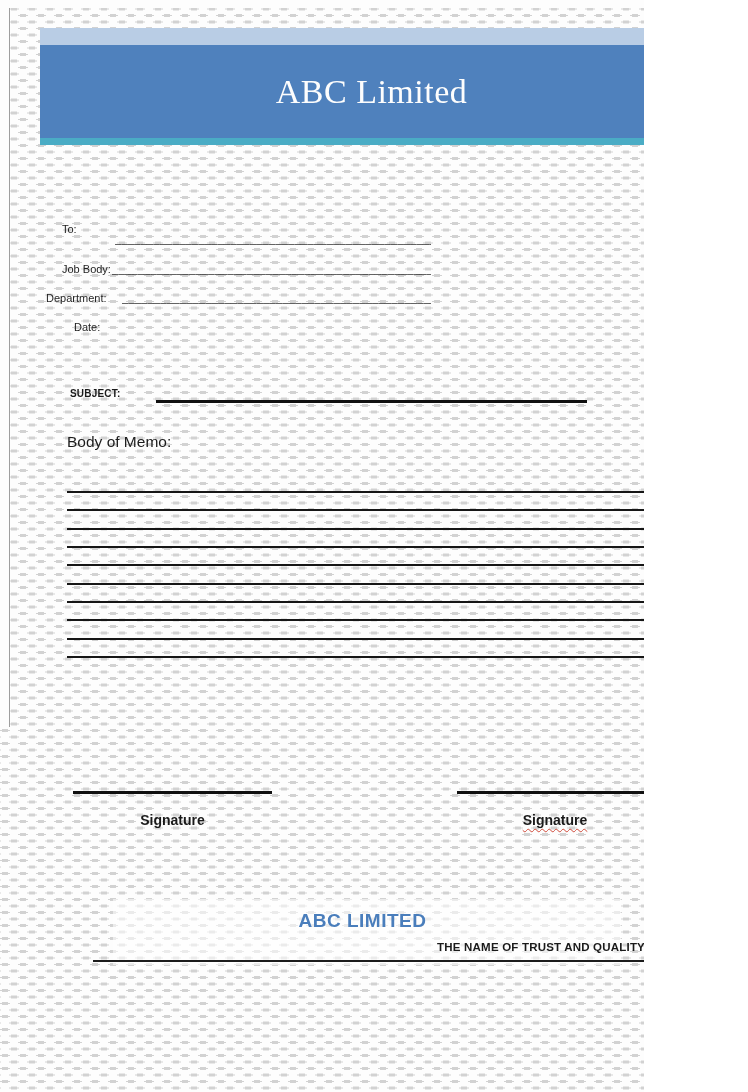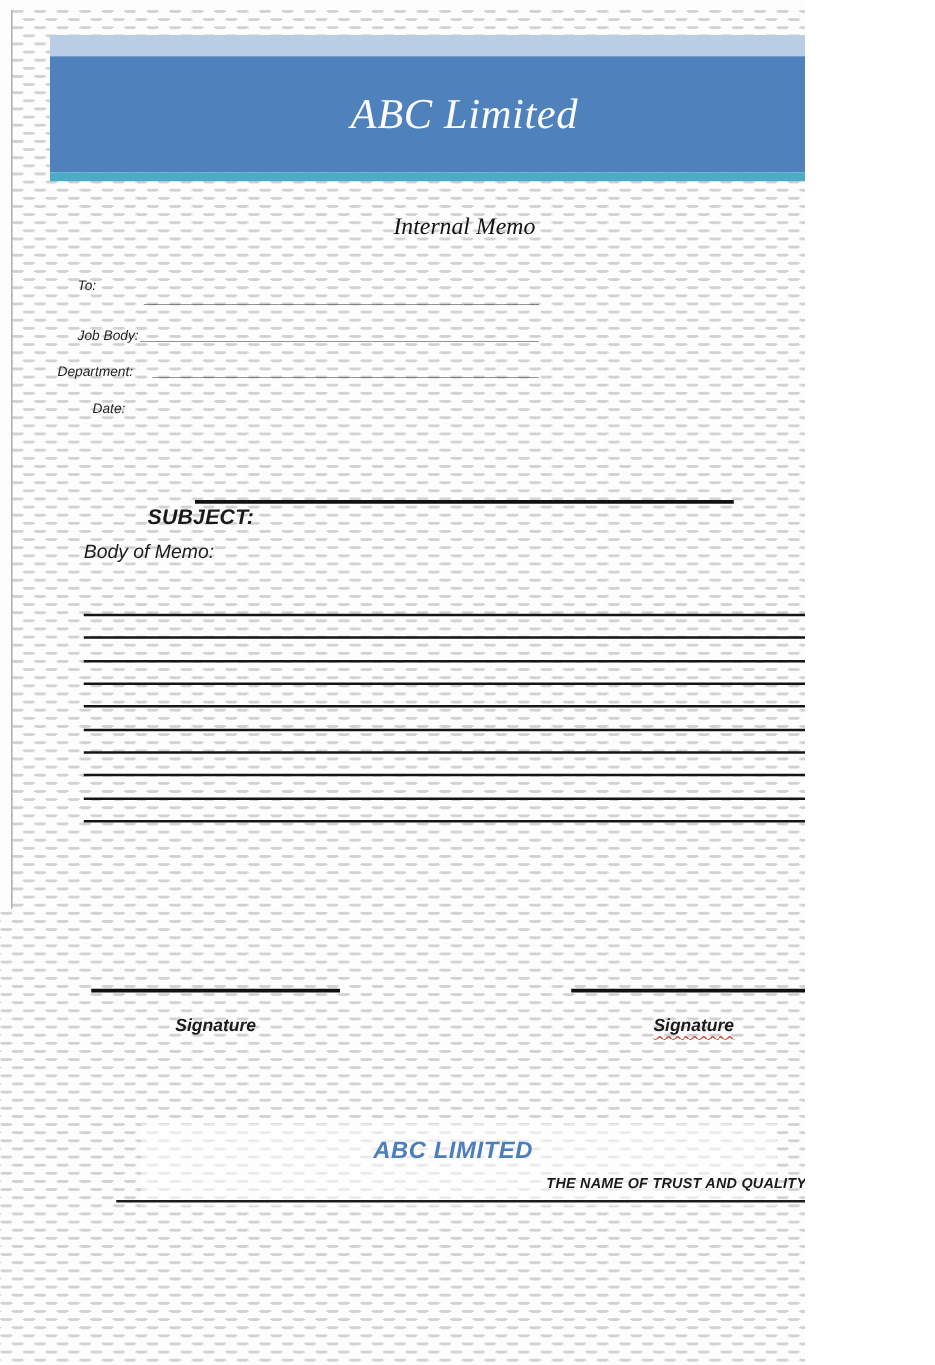--- a/index.html
+++ b/index.html
@@ -5,21 +5,20 @@
   html,body { margin:0; padding:0; background:#ffffff; }
   .screen {
     position:relative; width:644px; height:1092px; overflow:hidden;
     font-family:"Liberation Sans", sans-serif; color:#1a1a1a;
     background-color:#fdfdfd;
     background-image:
       radial-gradient(5px 1.3px at 5px 2.5px, #d2d2d2 97%, rgba(0,0,0,0) 100%),
       radial-gradient(5px 1.3px at 5px 2.5px, #d2d2d2 97%, rgba(0,0,0,0) 100%);
     background-size:18px 13px, 18px 13px;
     background-position:0 0, 9px 6.5px;
-    font-style:italic;
   }
   .abs { position:absolute; }
   
   .top-margin   { left:0; top:0; width:748px; height:8px; background:#fdfdfd; }
   .left-margin  { left:0; top:0; width:9px; height:727px; background:#fdfdfd; }
   .left-border  { left:9px; top:8px; width:0; height:719px; border-left:1px solid #9e9e9e; }
   .right-margin { left:732px; top:0; width:16px; height:727px; background:rgba(255,255,255,0.72); }
   .corner-fold  { left:660px; top:985px; width:88px; height:107px;
                   background:rgba(255,255,255,0.6);
                   clip-path:polygon(5px 0, 100% 0, 100% 100%, 19px 100%); }
@@ -36,21 +35,21 @@
                 font-family:"Liberation Serif", serif; font-size:19px; color:#141414; }
   
   .field-label { font-size:11px; line-height:13px; color:#1f1f1f; white-space:nowrap; }
   .fill-line   { font-size:11px; line-height:13px; color:#262626; white-space:nowrap;
                  overflow:hidden; height:15px; letter-spacing:0.3px; }
   .lbl-to   { left:62px; top:223px; }  .line-to   { left:115px; top:233px; width:316px; }
   .lbl-job  { left:62px; top:263px; }  .line-job  { left:112px; top:263px; width:319px; }
   .lbl-dept { left:46px; top:292px; }  .line-dept { left:122px; top:292px; width:309px; }
   .lbl-date { left:74px; top:321px; }
   
-  .subject-label { left:70px; top:404px; font-size:17px; font-weight:700; letter-spacing:0.2px;margin-left:48px; }
+  .subject-label { left:70px; top:388px; font-size:10px; font-weight:700; letter-spacing:0.2px; }
   .subject-line  { left:156px; top:400px; width:431px; height:0; border-top:3px solid #111; }
   
   .body-label { left:67px; top:433px; font-size:15.5px; color:#1c1c1c; }
   .body-lines { left:67px; top:491px; width:581px; height:172px; }
   .body-line  { position:absolute; left:0; width:100%; height:0; border-top:2px solid #161616; }
   
   .sig-line-left  { left:73px;  top:791px; width:199px; height:0; border-top:3px solid #111; }
   .sig-line-right { left:457px; top:791px; width:196px; height:0; border-top:3px solid #111; }
   .sig-label-left  { left:73px;  top:812px; width:199px; text-align:center; font-size:14px; font-weight:700; }
   .sig-label-right { left:457px; top:812px; width:196px; text-align:center; font-size:14px; font-weight:700; }
@@ -78,21 +77,20 @@
   <div class="abs corner-fold"></div>
 
   <div class="abs banner">
     <div class="abs banner-strip-top"></div>
     <div class="abs banner-main">
       <span class="banner-title">ABC Limited</span>
     </div>
     <div class="abs banner-strip-bottom"></div>
   </div>
 
-  <div class="abs memo-title">Internal Memo</div>
 
   <div class="abs field-label lbl-to">To:</div>
   <div class="abs fill-line  line-to">____________________________________________________________</div>
 
   <div class="abs field-label lbl-job">Job Body:</div>
   <div class="abs fill-line  line-job">____________________________________________________________</div>
 
   <div class="abs field-label lbl-dept">Department:</div>
   <div class="abs fill-line  line-dept">____________________________________________________________</div>
 

